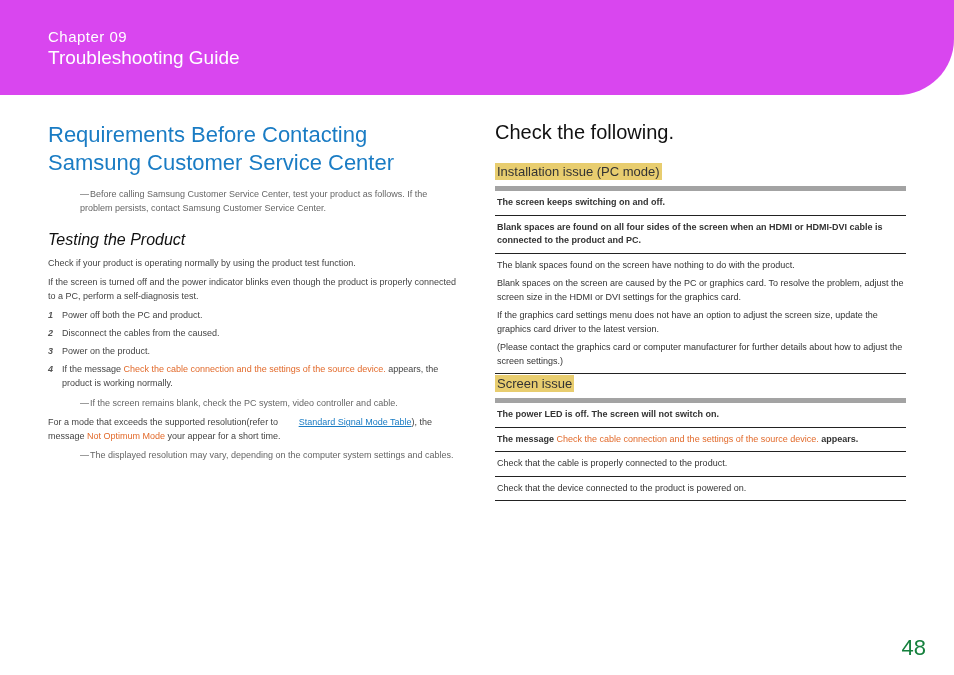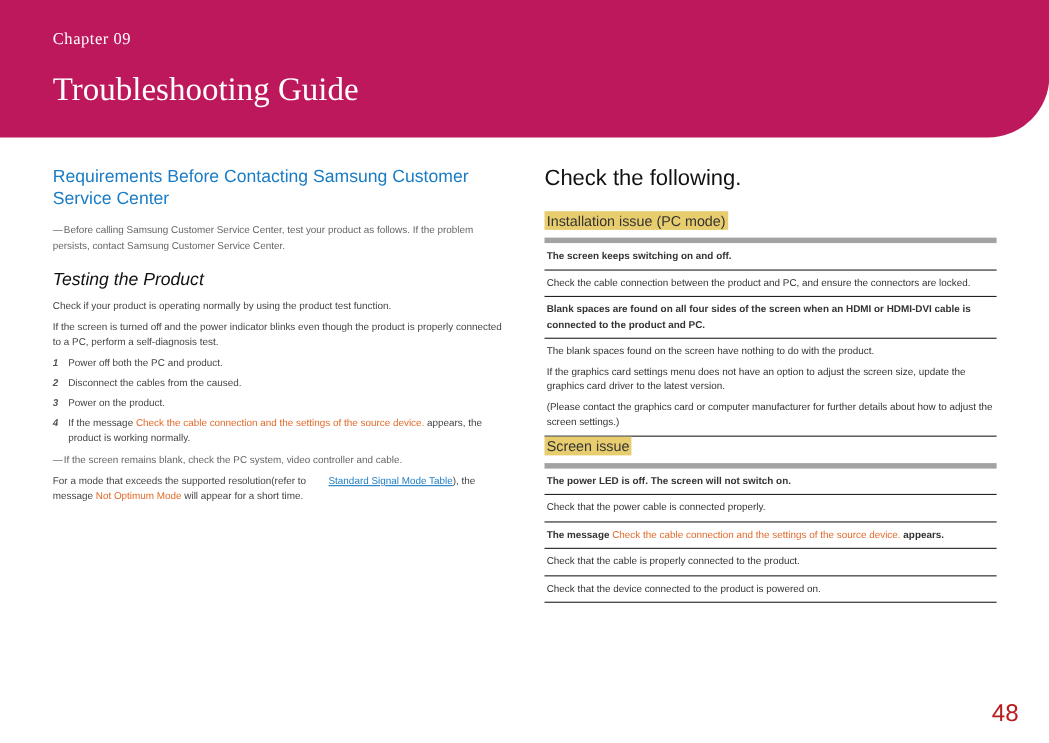--- a/index.html
+++ b/index.html
@@ -6,55 +6,54 @@
   body {
     width: 954px;
     height: 675px;
     background: #fff;
     font-family: Arial, Helvetica, sans-serif;
     color: #222;
     position: relative;
     overflow: hidden;
   }
   .header {
-    background: #be185d;
+    background: #d946ef;
     color: #fff;
     padding: 28px 48px 26px 48px;
     border-bottom-right-radius: 56px;
-    font-family: Liberation Serif, serif;
   }
   .chapter { font-size: 15px; font-weight: 300; letter-spacing: .5px; }
-  .title { font-size: 30px; font-weight: 400; margin-top: 20px; }
+  .title { font-size: 19px; font-weight: 400; margin-top: 2px; }
   .content {
     display: flex;
     padding: 26px 48px 0 48px;
     gap: 36px;
   }
   .col { flex: 1; }
   .h-blue {
     color: #1a7cc4;
-    font-size: 16px;
+    font-size: 22px;
     font-weight: 400;
     line-height: 1.25;
     margin-bottom: 12px;
   }
   .h-black-lg {
     color: #111;
     font-size: 20px;
     font-weight: 400;
     margin-bottom: 18px;
   }
   .h-sub {
     font-size: 16px;
     font-weight: 400;
     color: #111;
     margin: 16px 0 8px 0;
     font-style: italic;
   }
-  .note { font-size: 9px; color: #666; line-height: 1.5; margin-bottom: 6px; }
+  .note { font-size: 9px; color: #666; line-height: 1.5; margin-bottom: 6px; margin-left: 32px; }
   .note .dash { display: inline-block; width: 10px; vertical-align: top; }
   .body-sm { font-size: 9px; color: #444; line-height: 1.55; margin-bottom: 5px; }
   .num-list { list-style: none; margin: 4px 0 6px 0; }
   .num-list li { font-size: 9px; color: #444; line-height: 1.55; margin-bottom: 4px; padding-left: 14px; position: relative; }
   .num-list li .num { position: absolute; left: 0; font-style: italic; font-weight: 600; color: #555; }
   .orange { color: #e26a2b; margin-top: 20px; }
   .blue-link { color: #1a7cc4; text-decoration: underline; padding-left: 18px; }
   .hl {
     background: #e8cd6f;
     display: inline;
@@ -70,21 +69,21 @@
     border-bottom: 1px solid #222;
     padding: 5px 2px;
     line-height: 1.5;
   }
   .tcell.q { font-weight: 600; }
   .page-num {
     position: absolute;
     right: 28px;
     bottom: 14px;
     font-size: 22px;
-    color: #b91c1c;
+    color: #15803d;
     font-weight: 300;
   }
 </style>
 </head>
 <body>
 
 <div class="header">
   <div class="chapter">Chapter 09</div>
   <div class="title">Troubleshooting Guide</div>
 </div>
@@ -105,43 +104,45 @@
       <li><span class="num">3</span><span>Power on the product.</span></li>
       <li><span class="num">4</span>
         <span>If the message </span><span class="orange">Check the cable connection and the settings of the source device.</span><span> appears, the product is working normally.</span>
       </li>
     </ol>
     <div class="note">
       <span class="dash">―</span><span>If the screen remains blank, check the PC system, video controller and cable.</span>
     </div>
 
     <div class="body-sm">
-      <span>For a mode that exceeds the supported resolution(refer to </span><span class="blue-link">Standard Signal Mode Table</span><span>), the message </span><span class="orange">Not Optimum Mode</span><span> will appear for a short time.</span>
+      <span>For a mode that exceeds the supported resolution(refer to </span><span class="blue-link">Standard Signal Mode Table</span><span>), the message </span><span class="orange">Not Optimum Mode</span><span> your appear for a short time.</span>
+    </div>
+    <div class="note">
+      <span class="dash">―</span><span>The displayed resolution may vary, depending on the computer system settings and cables.</span>
     </div>
   </div>
 
   <div class="col">
     <div class="h-black-lg">Check the following.</div>
 
     <div class="hl-wrap"><span class="hl">Installation issue (PC mode)</span></div>
     <div class="tbl">
       <div class="tcell q">The screen keeps switching on and off.</div>
-      <div class="tcell">Check the cable connection between the product and PC, and ensure the connectors are locked.</div>
       <div class="tcell q">Blank spaces are found on all four sides of the screen when an HDMI or HDMI-DVI cable is connected to the product and PC.</div>
       <div class="tcell">
         <div>The blank spaces found on the screen have nothing to do with the product.</div>
+        <div style="margin-top:5px">Blank spaces on the screen are caused by the PC or graphics card. To resolve the problem, adjust the screen size in the HDMI or DVI settings for the graphics card.</div>
         <div style="margin-top:5px">If the graphics card settings menu does not have an option to adjust the screen size, update the graphics card driver to the latest version.</div>
         <div style="margin-top:5px">(Please contact the graphics card or computer manufacturer for further details about how to adjust the screen settings.)</div>
       </div>
     </div>
 
     <div class="hl-wrap" style="margin-top:0"><span class="hl">Screen issue</span></div>
     <div class="tbl">
       <div class="tcell q">The power LED is off. The screen will not switch on.</div>
-      <div class="tcell">Check that the power cable is connected properly.</div>
       <div class="tcell q">
         <span>The message </span><span class="orange" style="font-weight:400">Check the cable connection and the settings of the source device.</span><span> appears.</span>
       </div>
       <div class="tcell">Check that the cable is properly connected to the product.</div>
       <div class="tcell">Check that the device connected to the product is powered on.</div>
     </div>
   </div>
 </div>
 
 <div class="page-num">48</div>

